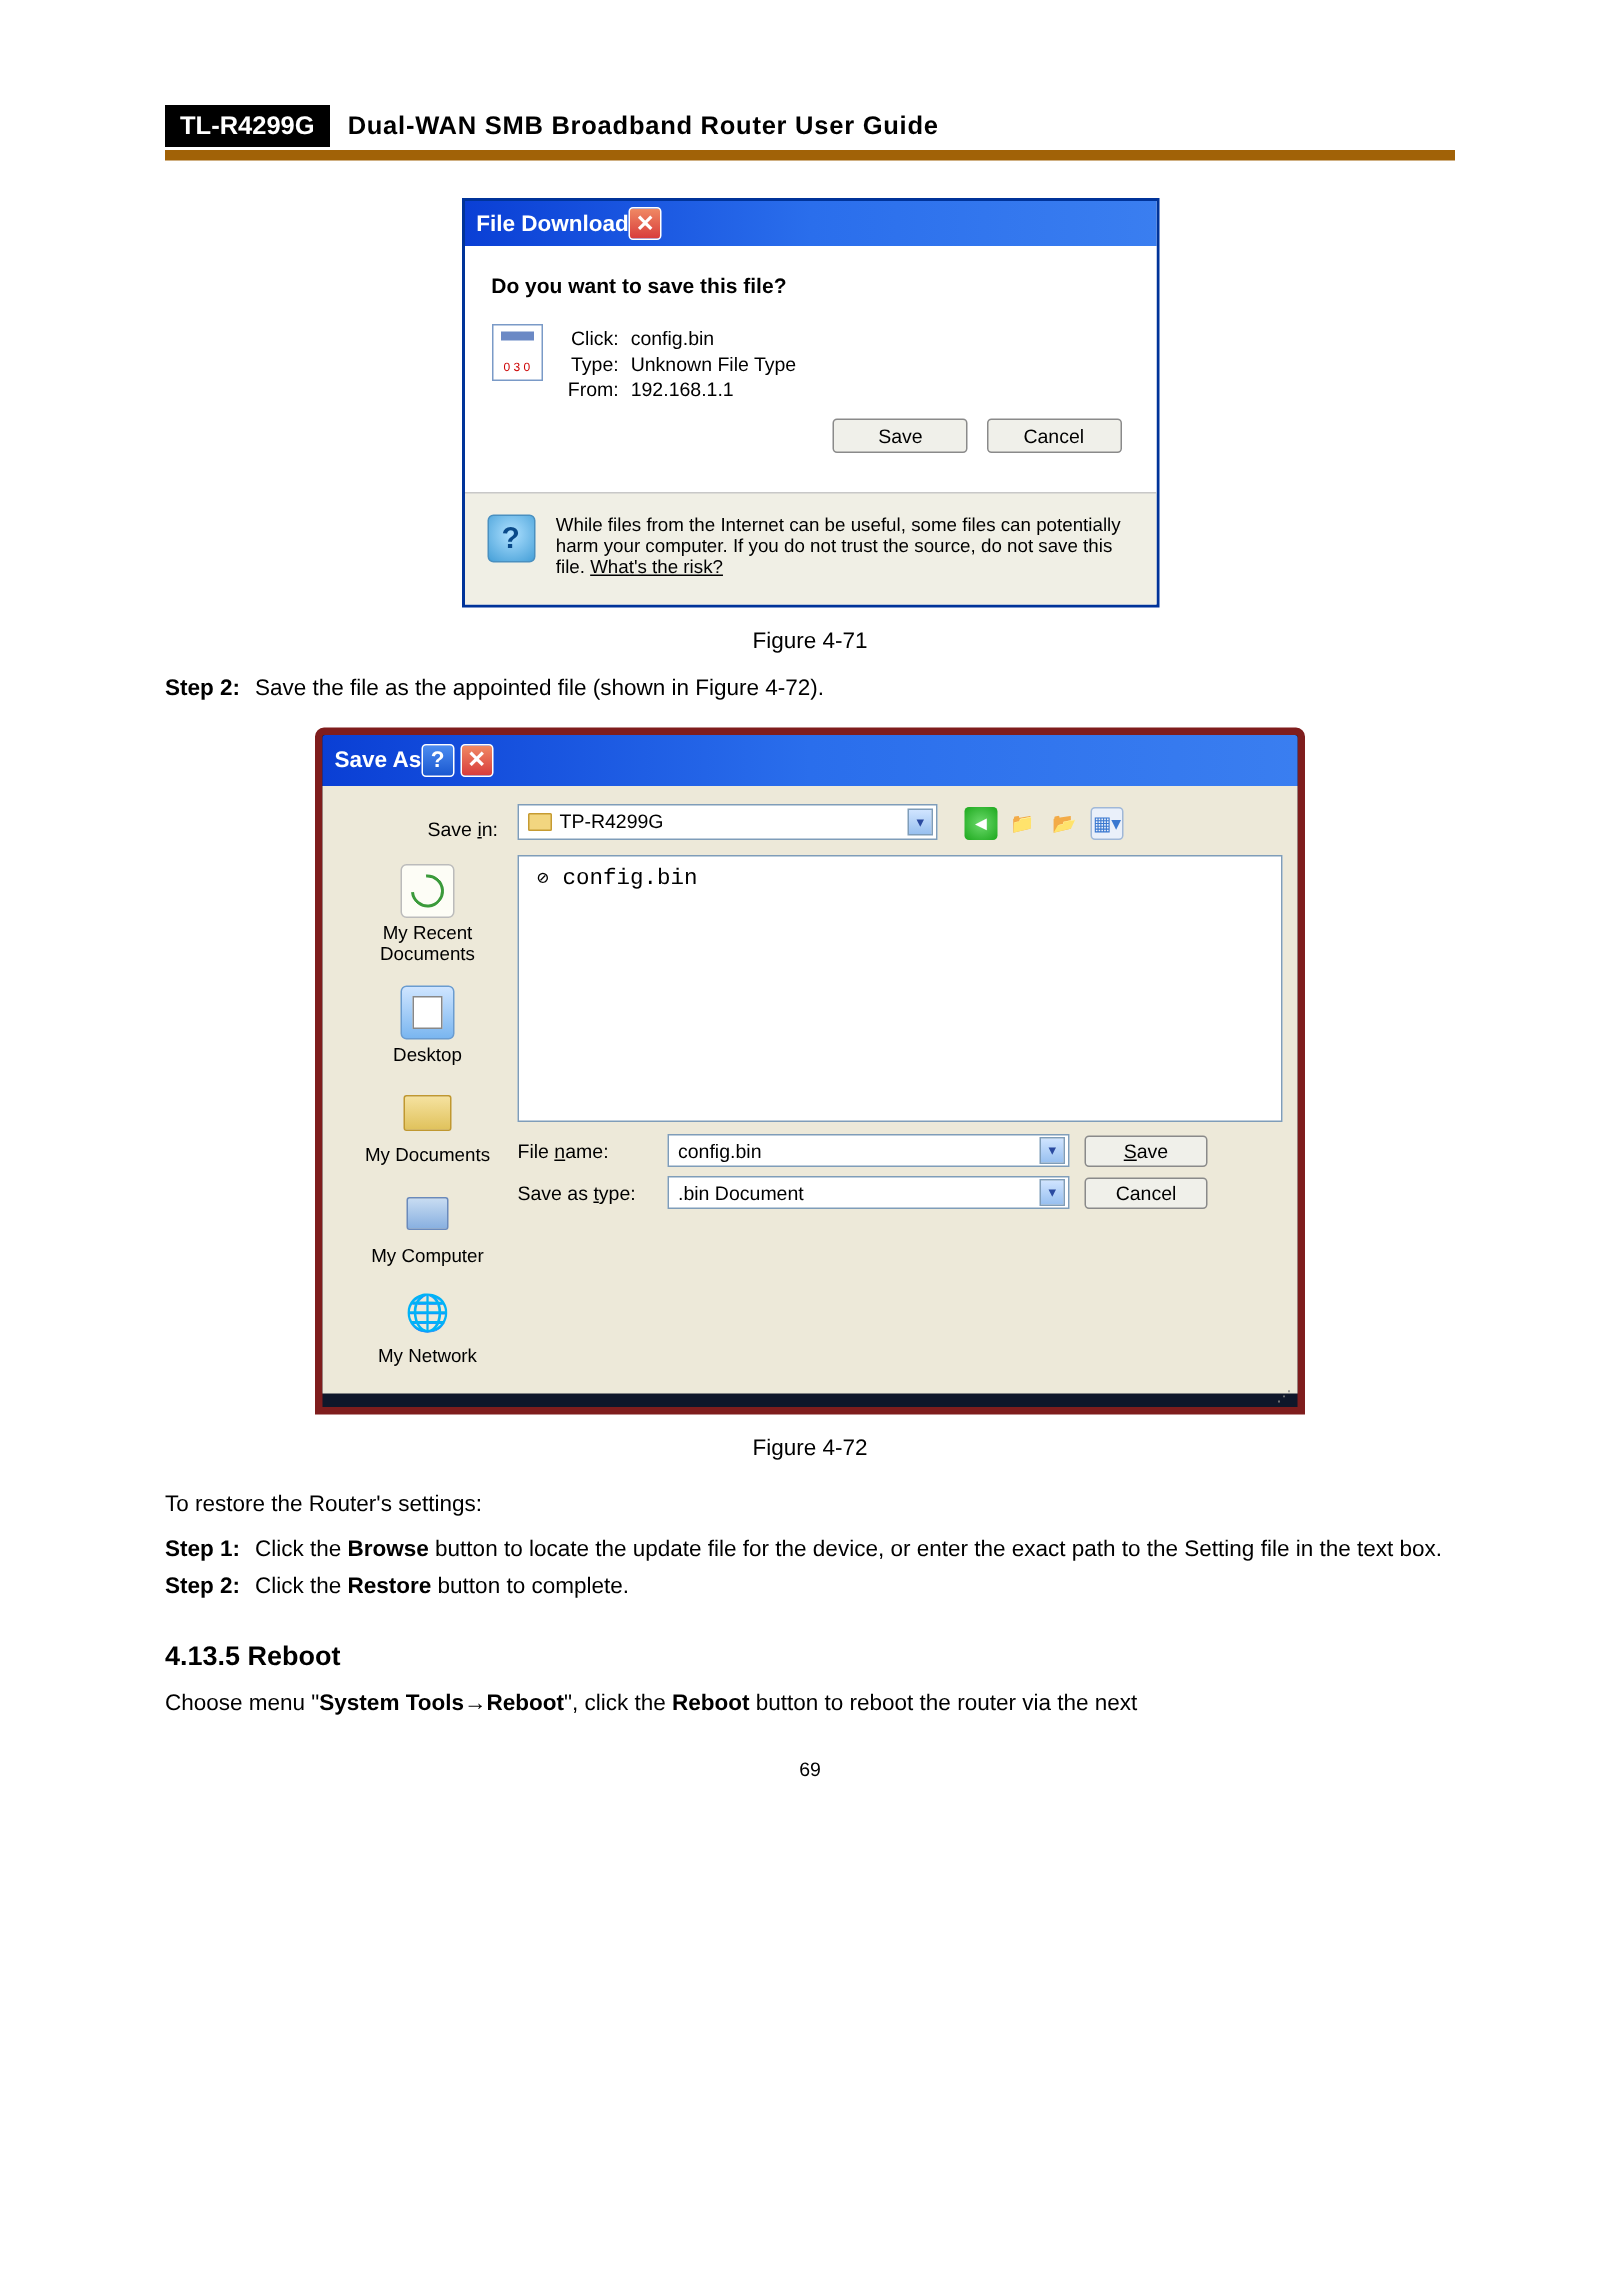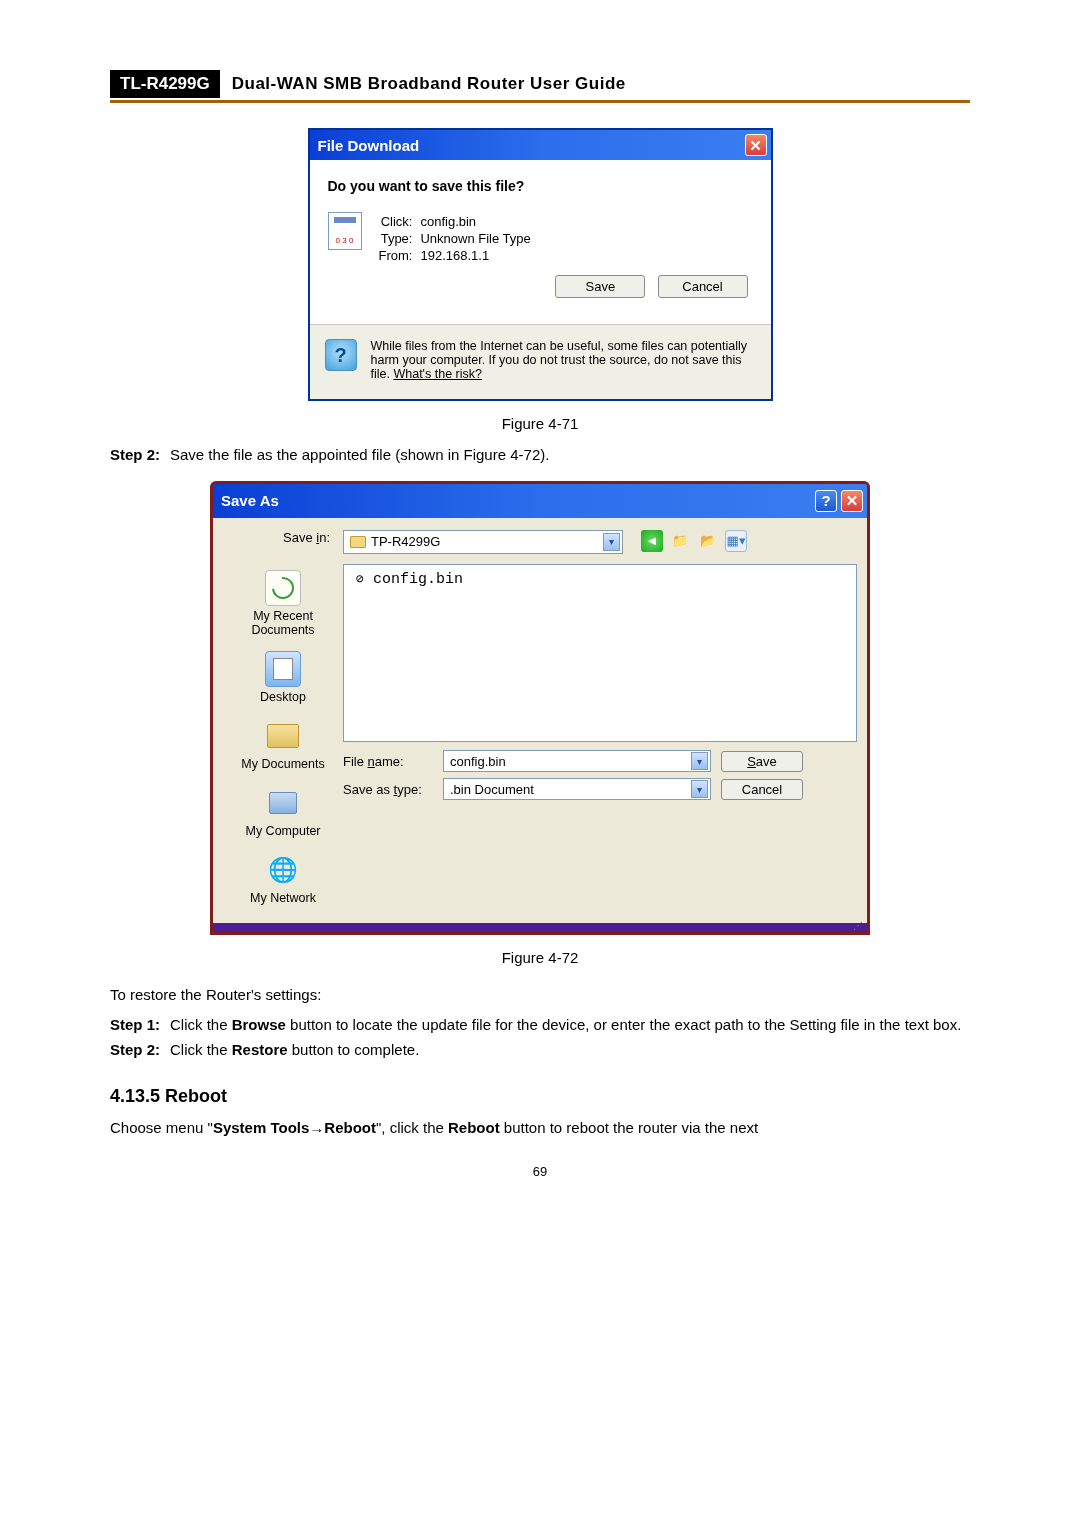--- a/index.html
+++ b/index.html
@@ -9,21 +9,21 @@
     color: #000;
     font-size: 15px;
     width: 1080px;
     margin: 0 auto;
     padding: 70px 110px 50px 110px;
   }
   
   .doc-header {
     display: flex;
     align-items: center;
-    border-bottom: 3px solid #a16207;
+    border-bottom: 7px solid #a16207;
     padding-bottom: 2px;
     margin-bottom: 25px;
   }
   .model-box {
     display: inline-block;
     background: #000;
     color: #fff;
     font-weight: bold;
     padding: 4px 10px;
     font-size: 17px;
@@ -37,21 +37,20 @@
   
   .dialog {
     border: 2px solid #003399;
     width: 465px;
     margin: 0 auto;
     background: #fff;
   }
   .dlg-titlebar {
     display: flex;
     align-items: center;
-    justify-content: space-between;
     background: linear-gradient(to right, #0a3fd5 0%, #2a6eec 50%, #3a7ef0 100%);
     color: #fff;
     font-weight: bold;
     padding: 4px 4px 4px 8px;
     font-size: 15px;
   }
   .winbtn {
     width: 22px;
     height: 22px;
     background: #e55c5c;
@@ -133,32 +132,32 @@
     border-radius: 4px;
     display: flex; align-items: center; justify-content: center;
     color: #0a4a8a; font-weight: bold; font-size: 20px;
     border: 1px solid #4a90c0;
   }
   .risk-link { text-decoration: underline; cursor: pointer; }
   .fig-caption { text-align: center; margin: 14px 0 12px 0; font-size: 15px; }
   .body-text { margin: 8px 0; font-size: 15px; line-height: 1.45; }
   
   .saveas {
-    border: 3px solid #7f1d1d;
+    border: 5px solid #7f1d1d;
     border-radius: 6px 6px 0 0;
     width: 660px;
     margin: 15px auto 0 auto;
-    background: #4c1d95;
+    background: #0f172a;
   }
   .saveas .dlg-titlebar {
     padding: 6px 4px 6px 8px;
     border-top-left-radius: 2px; border-top-right-radius: 2px;
   }
   .saveas-body { padding: 12px 10px 8px 10px; background: #ede9d9; }
-  .top-row { display: flex; align-items: flex-start; gap: 8px; margin-bottom: 10px;}
+  .top-row { display: flex; align-items: flex-end; gap: 8px; margin-bottom: 10px;}
   .save-in-label { width: 112px; text-align: right; font-size: 13px; padding-right: 5px;}
   .save-in-combo {
     flex: 0 0 280px;
     height: 24px;
     background: #fff;
     border: 1px solid #7f9db9;
     display: flex; align-items: center; justify-content: space-between;
     padding: 0 2px 0 6px;
     font-size: 13px;
   }

